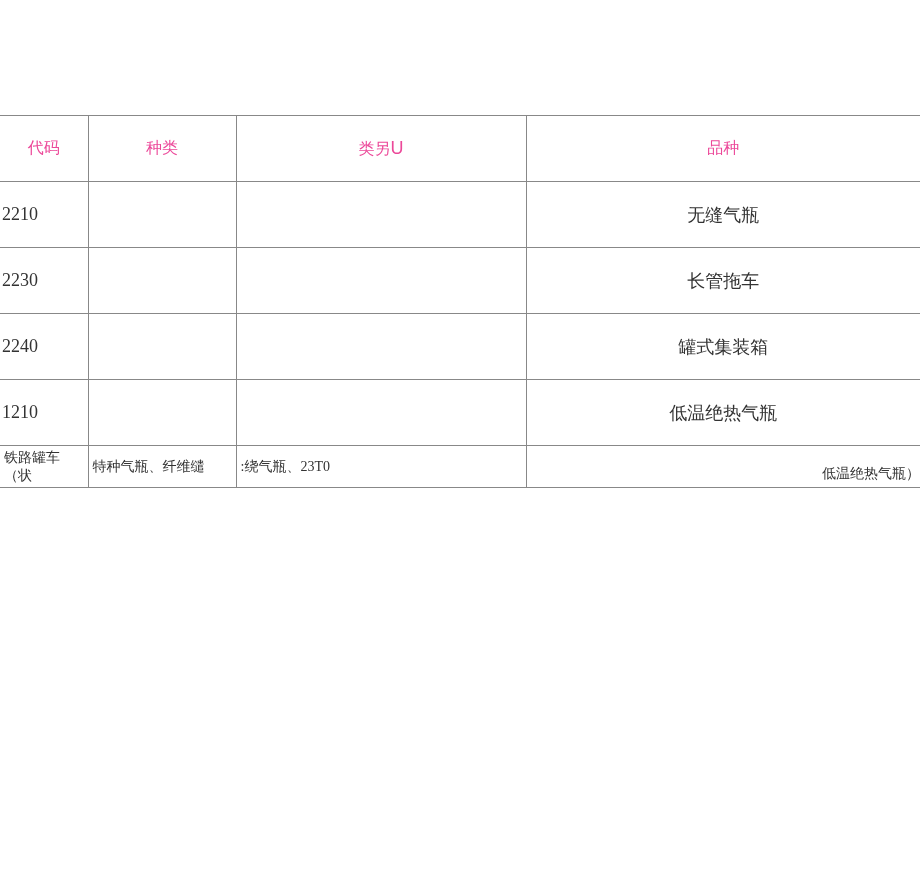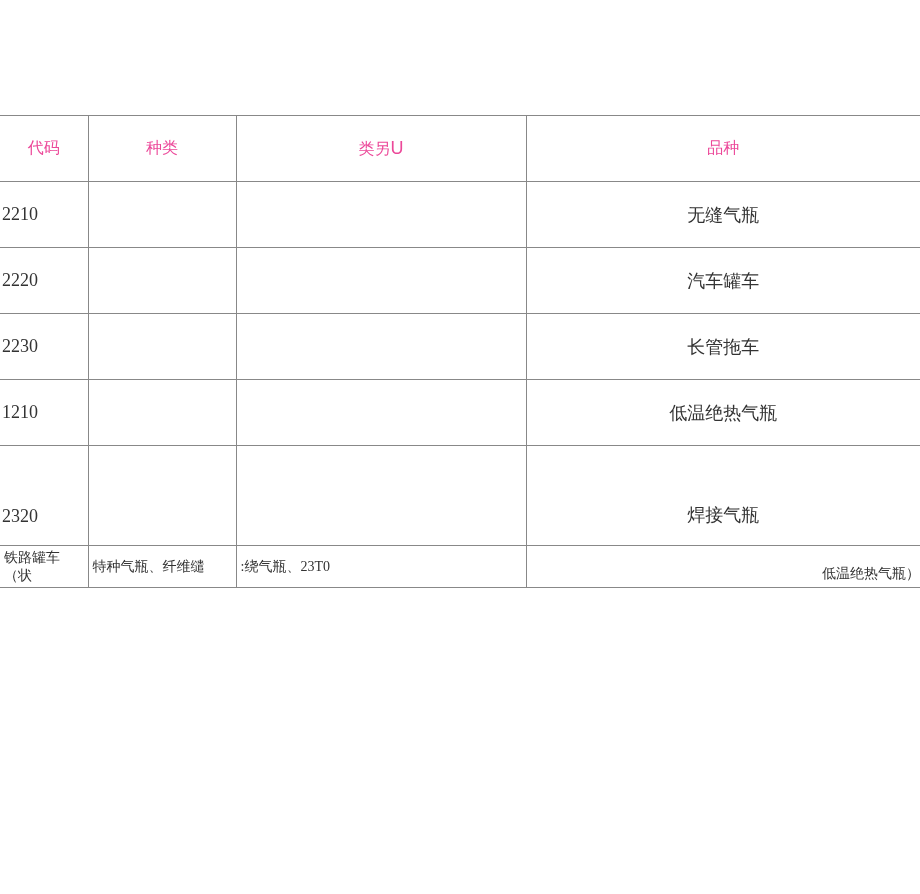--- a/index.html
+++ b/index.html
@@ -99,42 +99,36 @@
       </tr>
     </thead>
     <tbody>
       <tr>
         <td class="code">2210</td>
         <td></td>
         <td></td>
         <td class="right-open">无缝气瓶</td>
       </tr>
       <tr>
-        <td class="code">2220</td>
-        <td></td>
-        <td></td>
-        <td class="right-open">汽车罐车</td>
-      </tr>
-      <tr>
         <td class="code">2230</td>
         <td></td>
         <td></td>
         <td class="right-open">长管拖车</td>
       </tr>
       <tr>
+        <td class="code">2240</td>
+        <td></td>
+        <td></td>
+        <td class="right-open">罐式集装箱</td>
+      </tr>
+      <tr>
         <td class="code">1210</td>
         <td></td>
         <td></td>
         <td class="right-open">低温绝热气瓶</td>
-      </tr>
-      <tr class="tall-row">
-        <td class="code">2320</td>
-        <td></td>
-        <td></td>
-        <td class="right-open">焊接气瓶</td>
       </tr>
       <tr class="footer-row">
         <td>铁路罐车（状</td>
         <td>特种气瓶、纤维缱</td>
         <td>:绕气瓶、23T0</td>
         <td class="right-open last">低温绝热气瓶）</td>
       </tr>
     </tbody>
   </table>
 </div>

